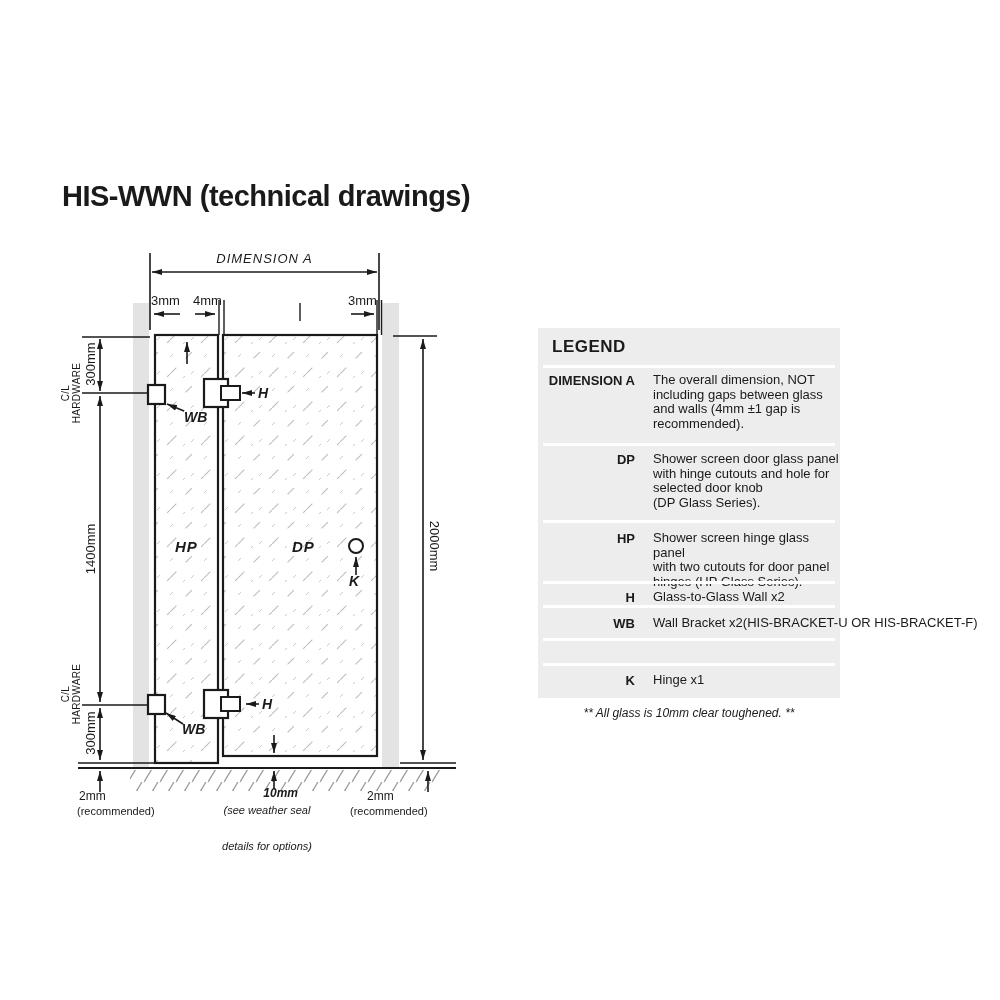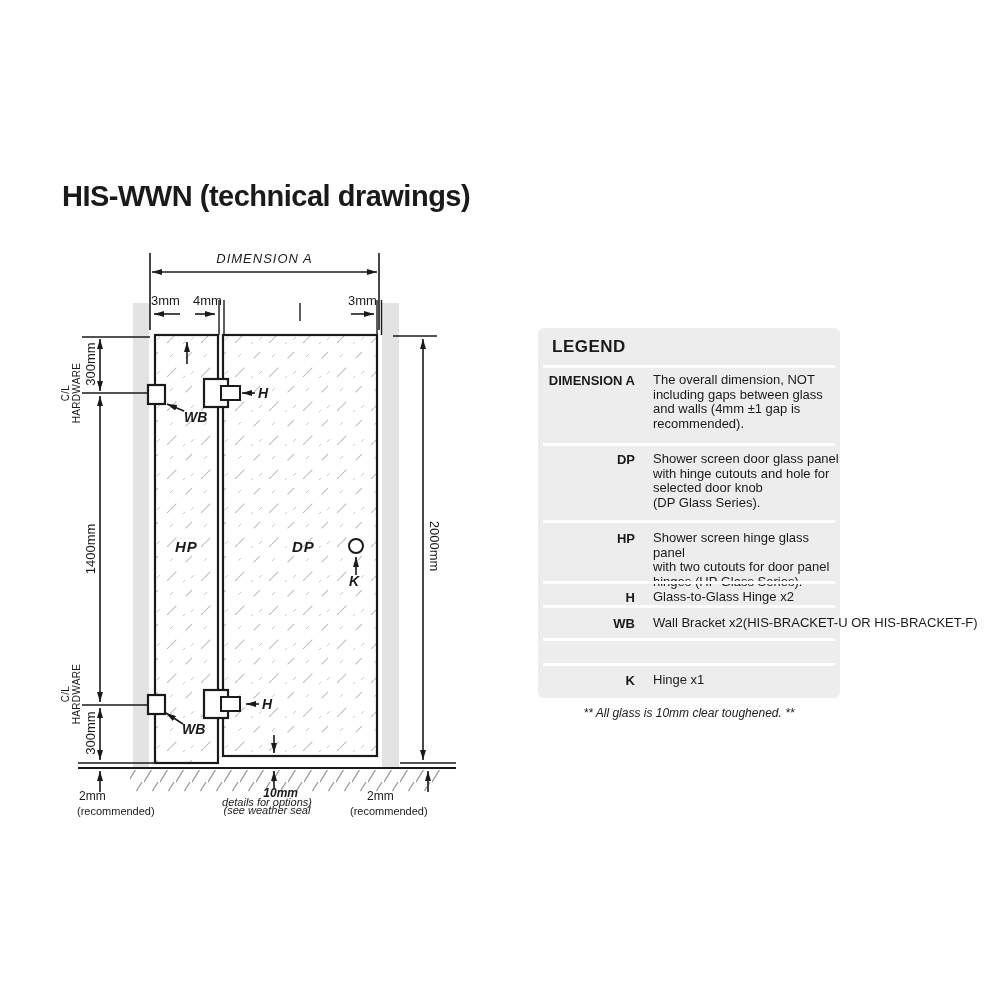--- a/index.html
+++ b/index.html
@@ -137,25 +137,25 @@
   <div class="abs hw" style="left:258px;top:385px;">H</div>
   <div class="abs hw" style="left:262px;top:696px;">H</div>
   <div class="abs hw" style="left:184px;top:409px;">WB</div>
   <div class="abs hw" style="left:182px;top:721px;">WB</div>
   <div class="abs hw" style="left:349px;top:573px;">K</div>
 
   <div class="abs seal" style="left:79px;top:789px;">2mm</div>
   <div class="abs note" style="left:77px;top:805px;">(recommended)</div>
   <div class="abs seal seal-i ctr" style="left:236px;top:786px;width:62px;text-align:right;">10mm</div>
   <div class="abs note note-i ctr" style="left:217px;top:804px;width:100px;">(see weather seal</div>
-  <div class="abs note note-i ctr" style="left:217px;top:796px;width:100px;">details for options)</div>
+  <div class="abs note note-i ctr" style="left:217px;top:840px;width:100px;">details for options)</div>
   <div class="abs seal" style="left:367px;top:789px;">2mm</div>
   <div class="abs note" style="left:350px;top:805px;">(recommended)</div>
 
-  <div class="abs legend-box" style="left:538px;top:328px;width:302px;height:370px;border-radius:6px;">
+  <div class="abs legend-box" style="left:538px;top:328px;width:302px;height:370px;">
     <div class="abs legend-title" style="left:14px;top:9px;">LEGEND</div>
     <div class="legend-sep" style="top:37px;"></div>
 
     <div class="legend-row" style="top:45px;">
       <div class="legend-term">DIMENSION A</div>
       <div class="legend-desc">The overall dimension, NOT
 including gaps between glass
 and walls (4mm ±1 gap is
 recommended).</div>
     </div>
@@ -173,21 +173,21 @@
     <div class="legend-row" style="top:203px;">
       <div class="legend-term">HP</div>
       <div class="legend-desc">Shower screen hinge glass panel
 with two cutouts for door panel
 hinges (HP Glass Series).</div>
     </div>
     <div class="legend-sep" style="top:253px;"></div>
 
     <div class="legend-row" style="top:262px;">
       <div class="legend-term">H</div>
-      <div class="legend-desc">Glass-to-Glass Hinge x2</div>
+      <div class="legend-desc">Glass-to-Glass Wall x2</div>
     </div>
     <div class="legend-sep" style="top:277px;"></div>
 
     <div class="legend-row" style="top:288px;">
       <div class="legend-term">WB</div>
       <div class="legend-desc nowrap">Wall Bracket x2(HIS-BRACKET-U OR HIS-BRACKET-F)</div>
     </div>
     <div class="legend-sep" style="top:310px;"></div>
 
     <div class="legend-row" style="top:320px;">

